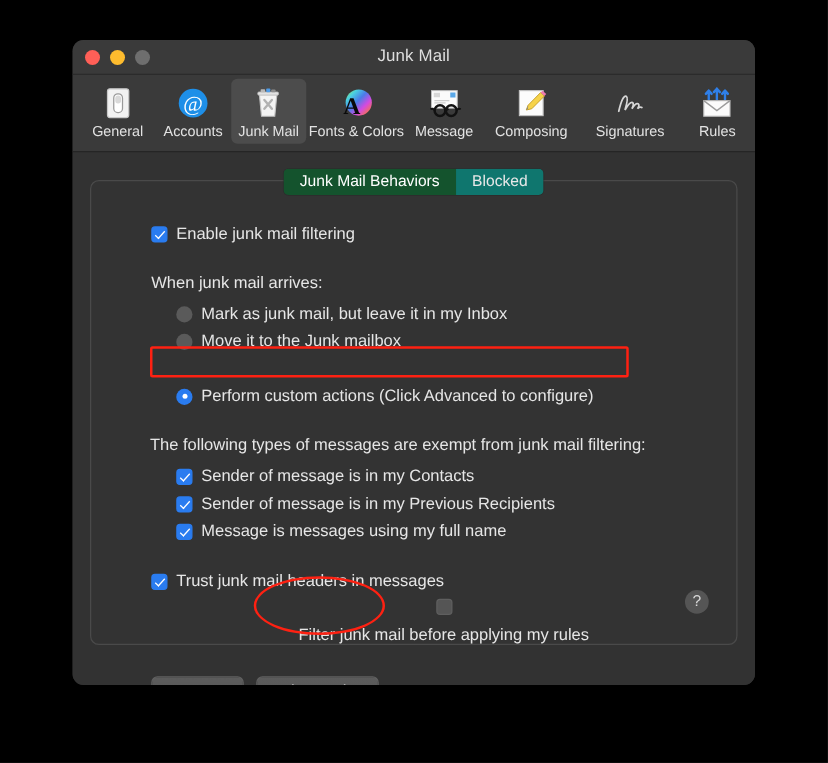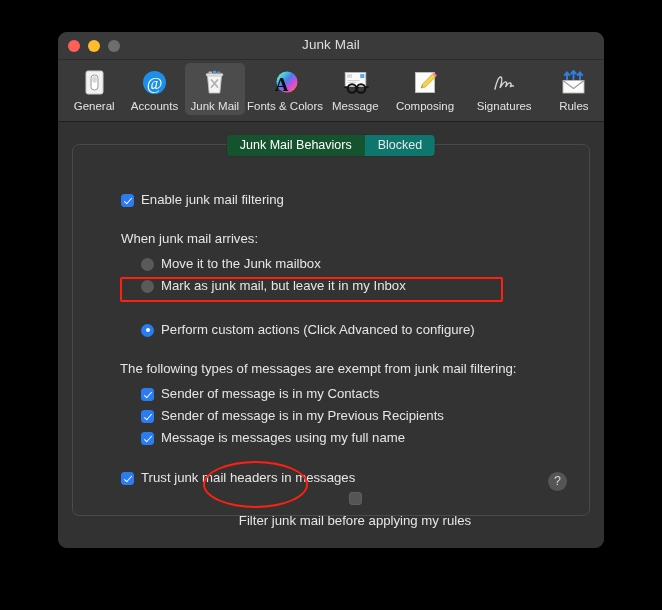--- a/index.html
+++ b/index.html
@@ -135,21 +135,21 @@
     line-height: 14px;
   }
   .seg-btn.active {
     background: #14532d;
     color: #ffffff;
   }
 
   
   .form {
     position: absolute;
-    left: 0; right: 0; top: 16px;
+    left: 0; right: 0; top: 3px;
     padding: 30px 0 0 48px;
     box-sizing: border-box;
     color: #e6e6e6;
     font-size: 13.2px;
   }
 
   .row {
     display: flex;
     align-items: center;
     gap: 7px;
@@ -393,26 +393,26 @@
 
         <div class="row" style="margin-bottom:21px;">
           <span class="cb on"></span>
           <span>Enable junk mail filtering</span>
         </div>
 
         <div class="section-label" style="margin-bottom:7px;">When junk mail arrives:</div>
 
         <div class="row indent" style="margin-bottom:4px;">
           <span class="rb off"></span>
-          <span>Move it to the Junk mailbox</span>
+          <span>Mark as junk mail, but leave it in my Inbox</span>
         </div>
 
         <div class="row indent" style="margin-bottom:4px;">
           <span class="rb off"></span>
-          <span>Mark as junk mail, but leave it in my Inbox</span>
+          <span>Move it to the Junk mailbox</span>
         </div>
 
         <div class="row indent" style="margin-bottom:21px;margin-top:26px;">
           <span class="rb on"></span>
           <span>Perform custom actions (Click Advanced to configure)</span>
         </div>
 
         <div class="section-label" style="margin-left:-1px;margin-bottom:7px;">The following types of messages are exempt from junk mail filtering:</div>
 
         <div class="row indent" style="margin-bottom:4px;">

